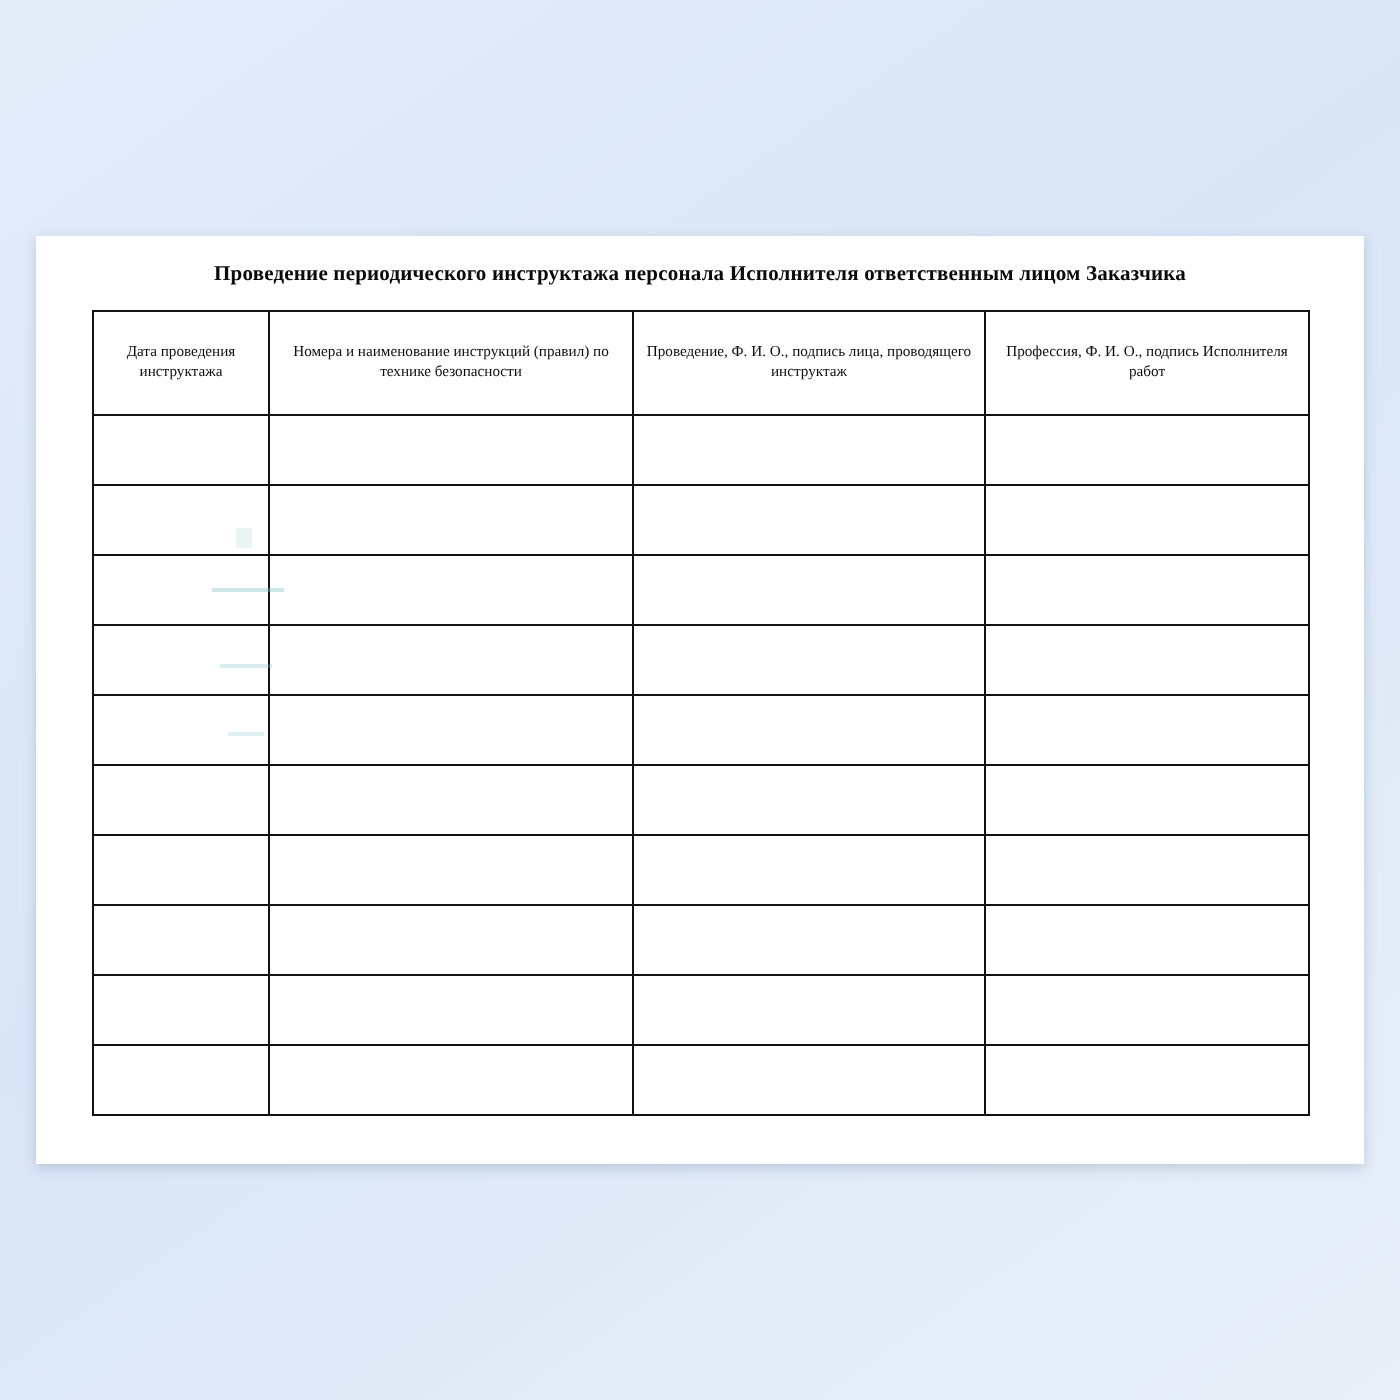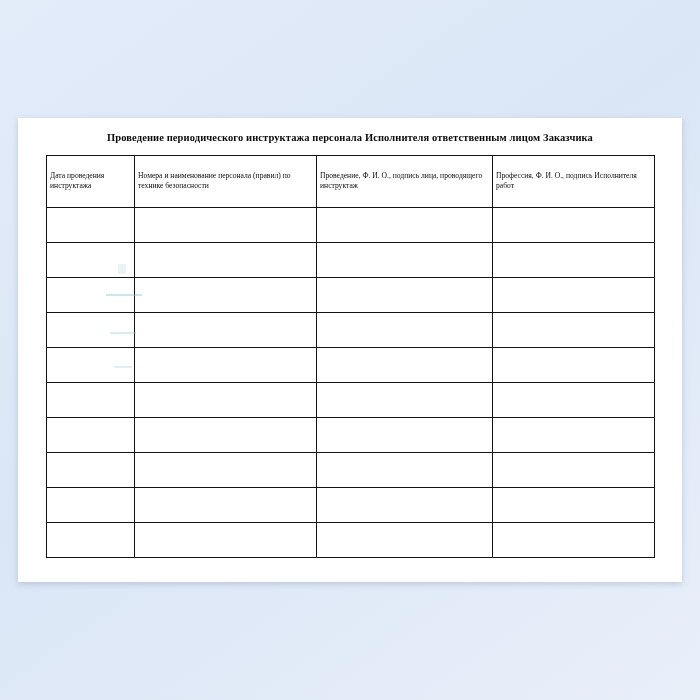--- a/index.html
+++ b/index.html
@@ -53,21 +53,21 @@
   table.reg-table th,
   table.reg-table td {
     border: 1px solid #121212;
     padding: 0;
   }
   table.reg-table th {
     font-weight: normal;
     font-size: 7.6px;
     line-height: 1.22;
     color: #0d0d0d;
-    text-align: left;
+    text-align: center;
     vertical-align: middle;
     padding: 4px 3px 5px 3px;
     height: 42px;
   }
   table.reg-table td.cell {
     height: 34px;
   }
   .col-a { width: 88px; }
   .col-b { width: 182px; }
   .col-c { width: 176px; }
@@ -112,21 +112,21 @@
       <table class="reg-table">
         <colgroup>
           <col class="col-a">
           <col class="col-b">
           <col class="col-c">
           <col class="col-d">
         </colgroup>
         <thead>
           <tr>
             <th>Дата проведения инструктажа</th>
-            <th>Номера и наименование персонала (правил) по технике безопасности</th>
+            <th>Номера и наименование инструкций (правил) по технике безопасности</th>
             <th>Проведение, Ф. И. О., подпись лица, проводящего инструктаж</th>
             <th>Профессия, Ф. И. О., подпись Исполнителя работ</th>
           </tr>
         </thead>
         <tbody>
           <tr>
             <td class="cell"></td>
             <td class="cell"></td>
             <td class="cell"></td>
             <td class="cell"></td>

